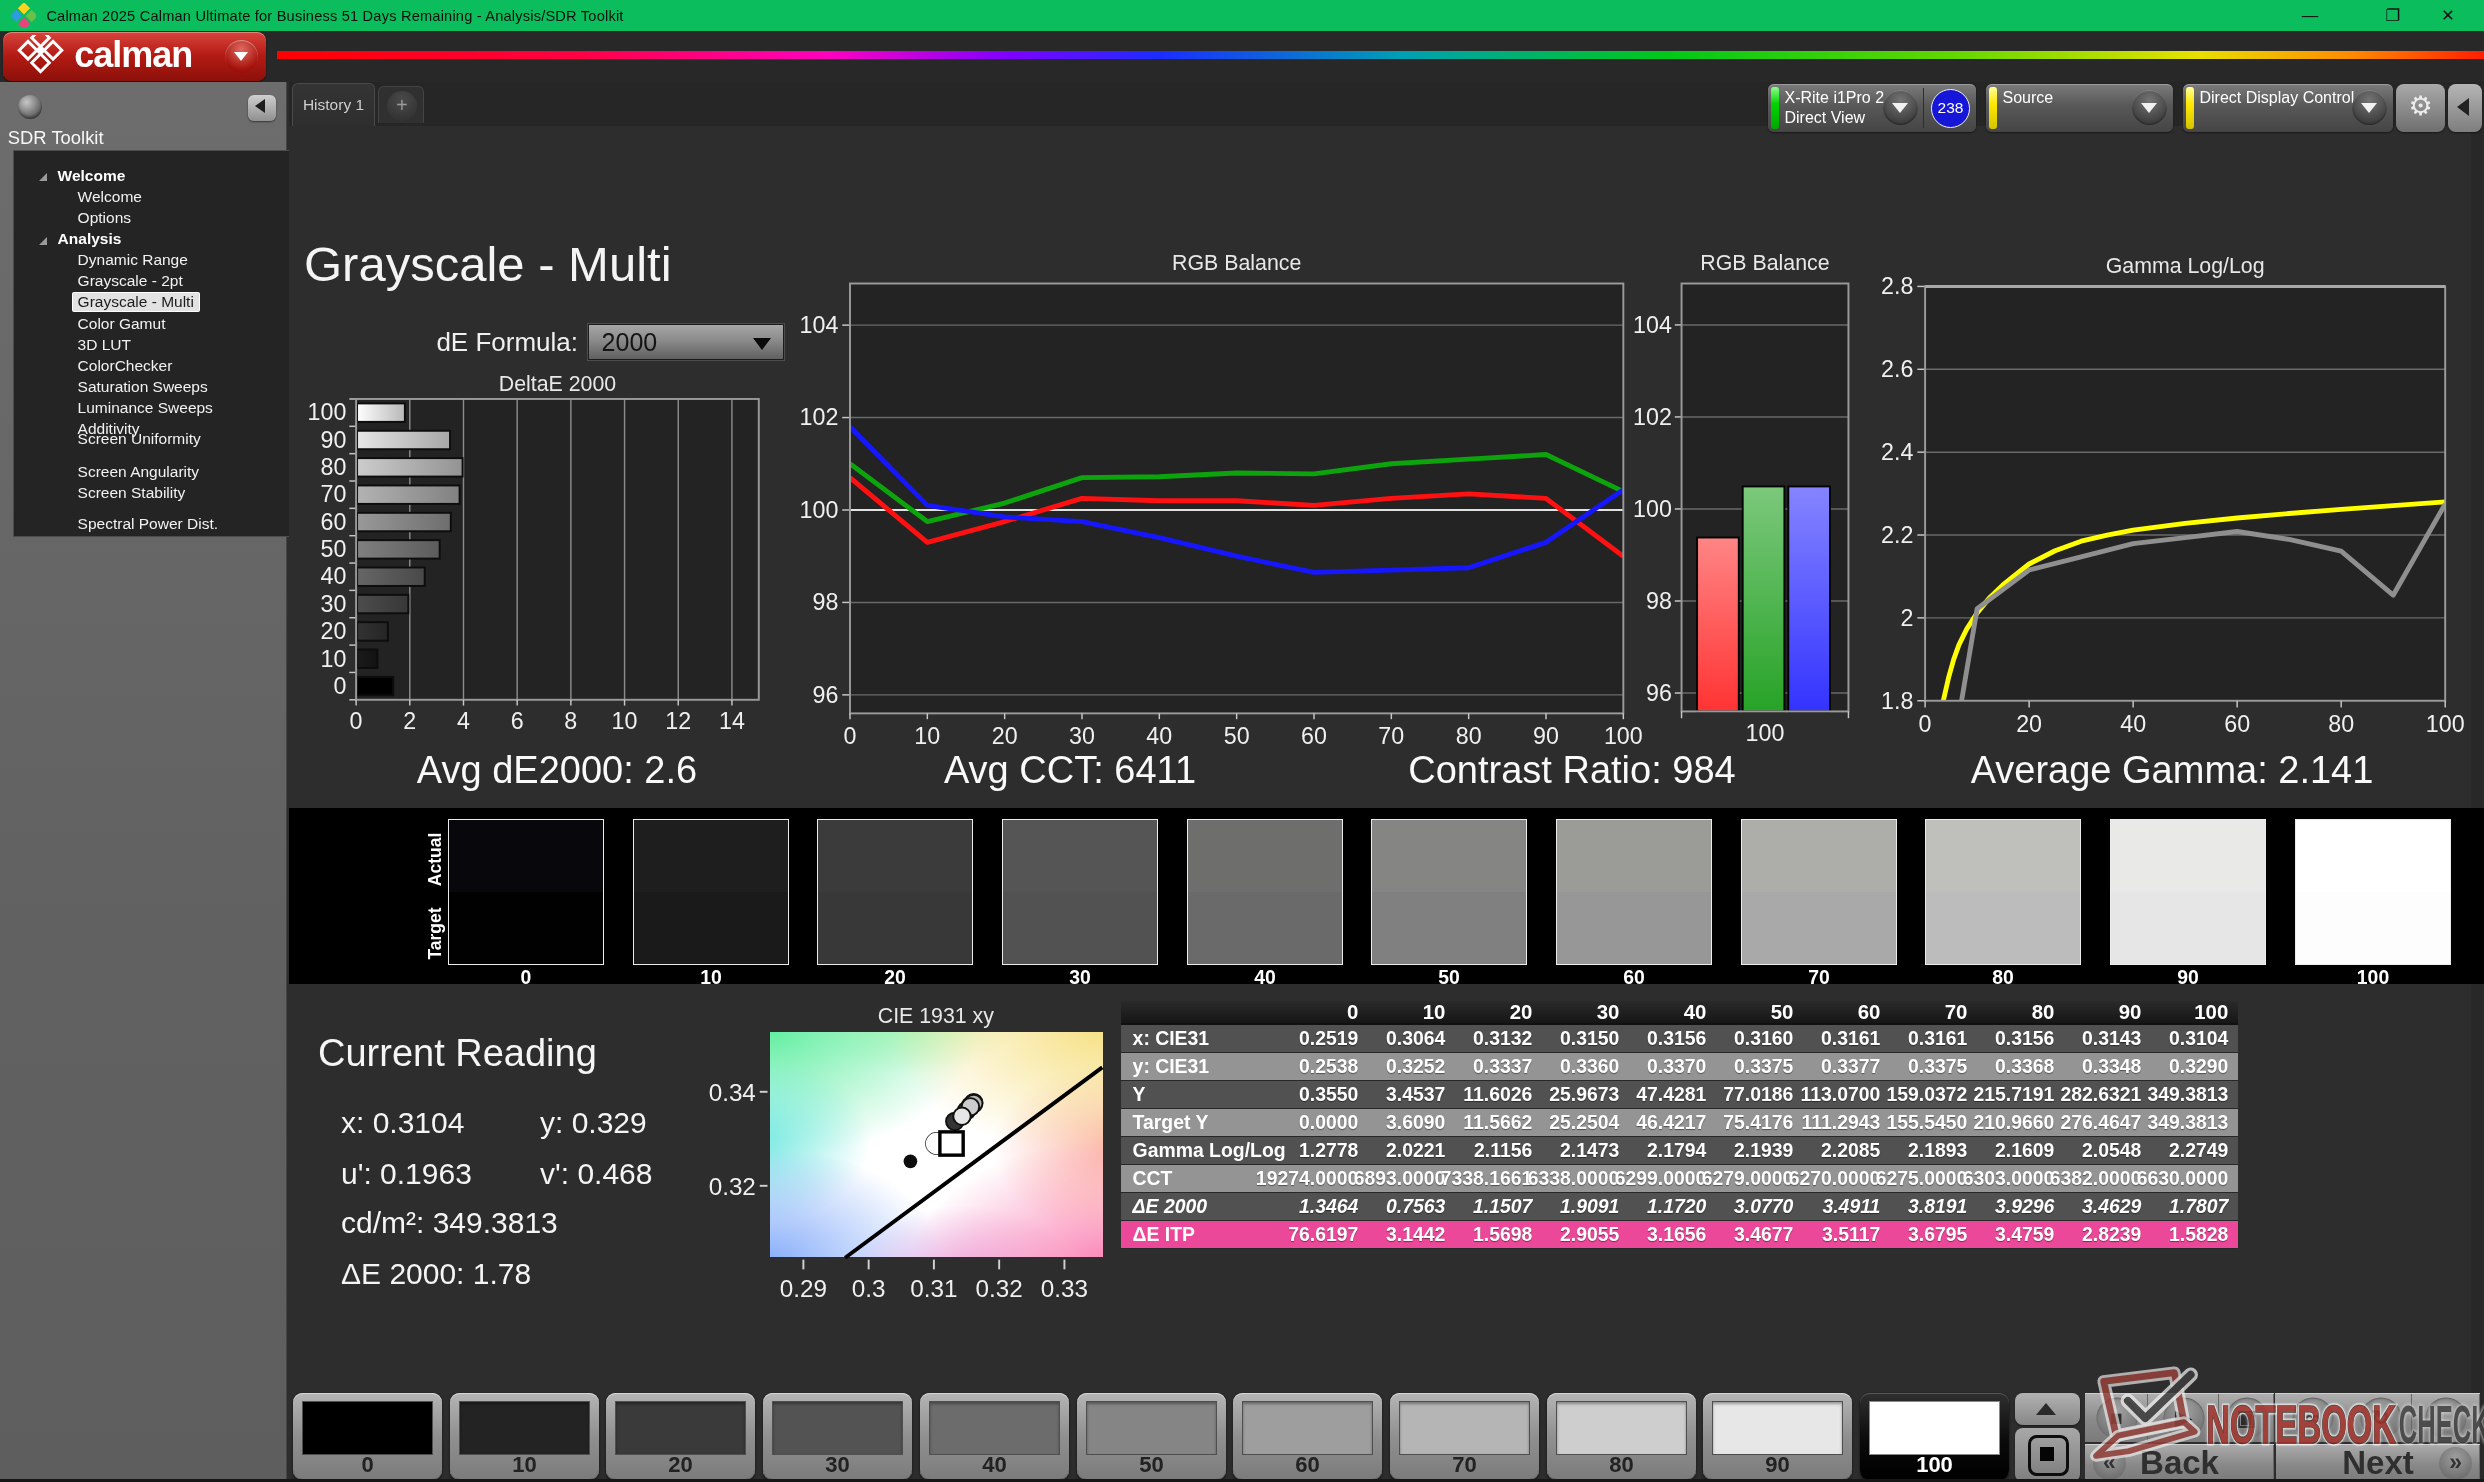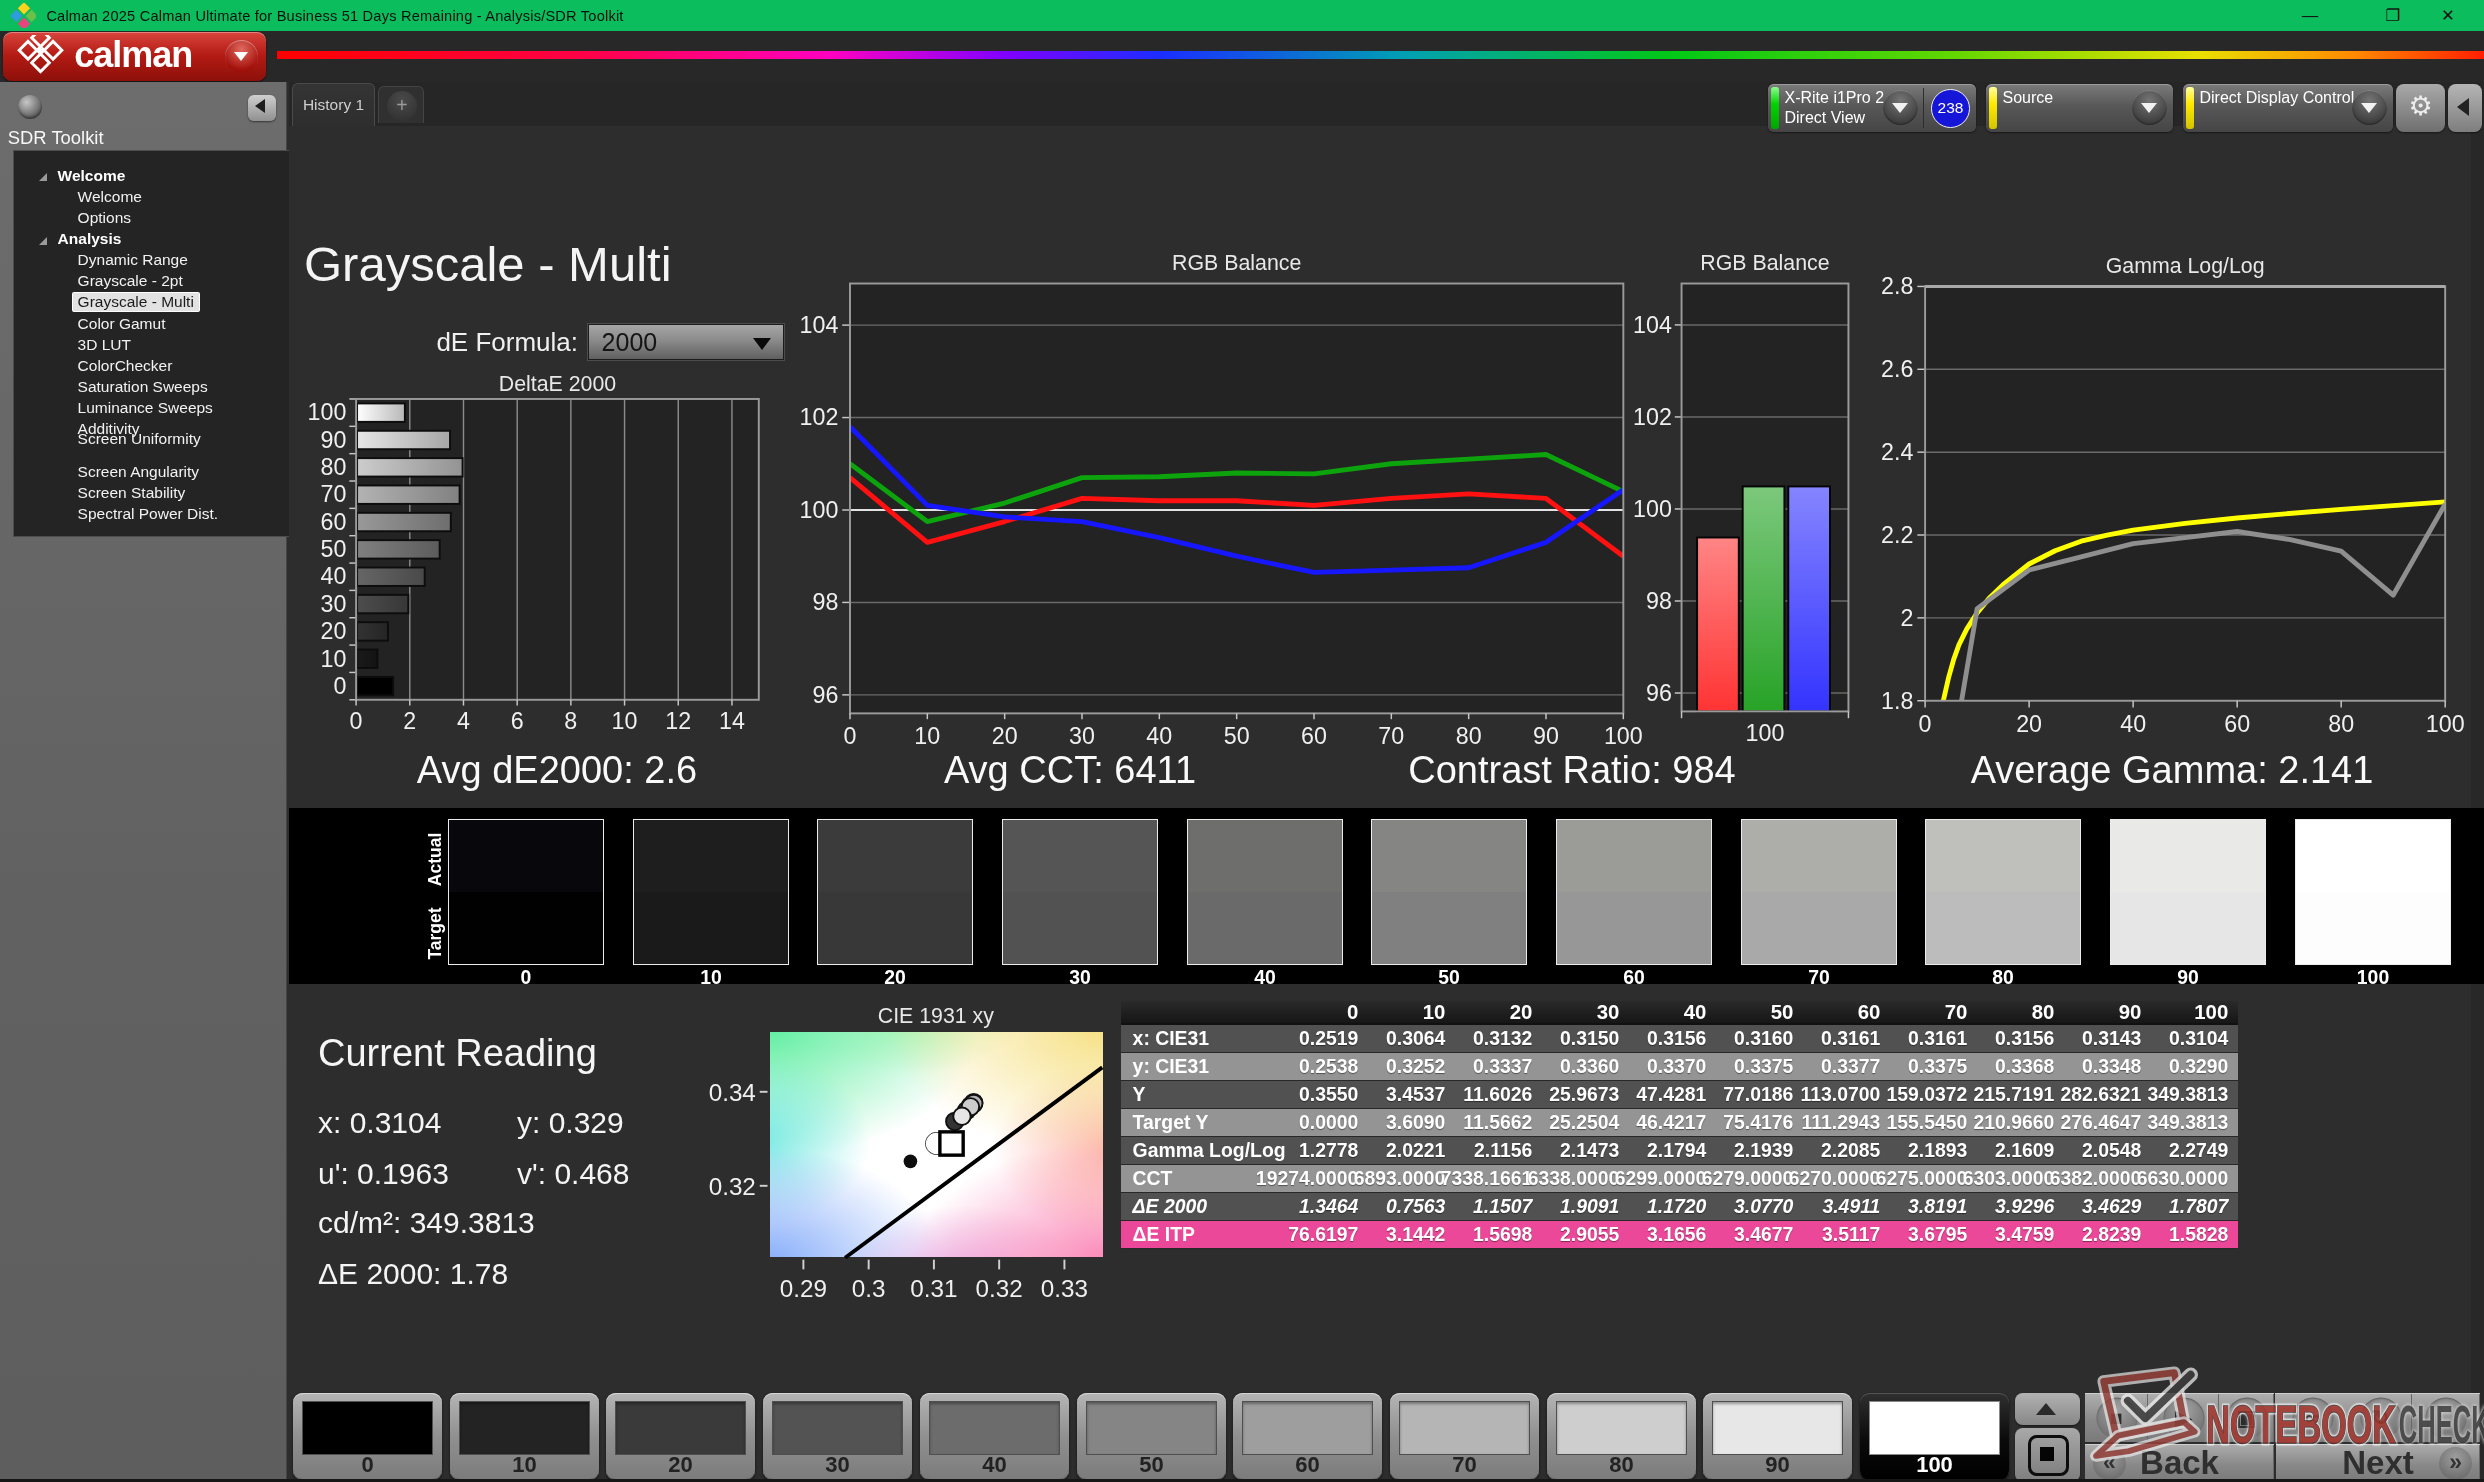--- a/index.html
+++ b/index.html
@@ -97,21 +97,21 @@
   
   #swatch-strip { left:289px; top:808px; width:2195px; height:176px; background:#000; }
   .strip-rot { position:absolute; color:#fff; font-size:17.5px; font-weight:600; transform:rotate(-90deg); transform-origin:center; white-space:nowrap; }
   .strip-swatch { position:absolute; top:10.7px; width:156px; height:146px; border:1.9px solid #ececec; }
   .strip-swatch .half { position:absolute; left:0; width:100%; height:50%; }
   .strip-swatch .a { top:0; } .strip-swatch .t { bottom:0; }
   .strip-label { position:absolute; top:158px; width:156px; text-align:center; color:#fff; font-size:19.4px; font-weight:600; }
 
   
   #cr-title { left:318px; top:1032px; font-size:38px; color:#f5f5f5; }
-  .cr-val { position:absolute; font-size:30px; color:#f5f5f5; }
+  .cr-val { position:absolute; font-size:30px; color:#f5f5f5;margin-left:23px; }
 
   
   #cie-bg { left:770px; top:1032px; width:333px; height:225px;
     background:
       radial-gradient(95% 85% at 100% -2%, rgba(246,224,130,.98), rgba(246,224,130,0) 68%),
       radial-gradient(60% 62% at 106% 52%, rgba(252,165,155,.9), rgba(252,165,155,0) 65%),
       radial-gradient(85% 80% at 102% 104%, rgba(250,130,180,1), rgba(250,130,180,0) 70%),
       radial-gradient(58% 58% at 58% 114%, rgba(228,160,226,.92), rgba(228,160,226,0) 64%),
       radial-gradient(80% 78% at -2% 104%, rgba(130,170,250,1), rgba(130,170,250,0) 68%),
       radial-gradient(55% 60% at -5% 48%, rgba(110,232,225,.95), rgba(110,232,225,0) 64%),
@@ -249,21 +249,21 @@
       </div>
       <div class="tree-item" style="top: 279px;">
         <span class="lbl">Screen Uniformity</span>
       </div>
       <div class="tree-item" style="top: 312px;">
         <span class="lbl">Screen Angularity</span>
       </div>
       <div class="tree-item" style="top: 333px;">
         <span class="lbl">Screen Stability</span>
       </div>
-      <div class="tree-item" style="top: 354px; padding-left: 36px;">
+      <div class="tree-item" style="top: 364px; padding-left: 36px;">
         <span class="lbl">Spectral Power Dist.</span>
       </div>
     </div>
 </div>
 
 <div class="abs" id="tabband"></div>
 <div class="abs" id="content-bg"></div>
 <div class="abs" id="right-edge"></div>
 <div class="abs" id="tab-active">History 1</div>
 <div class="abs" id="tab-add">

